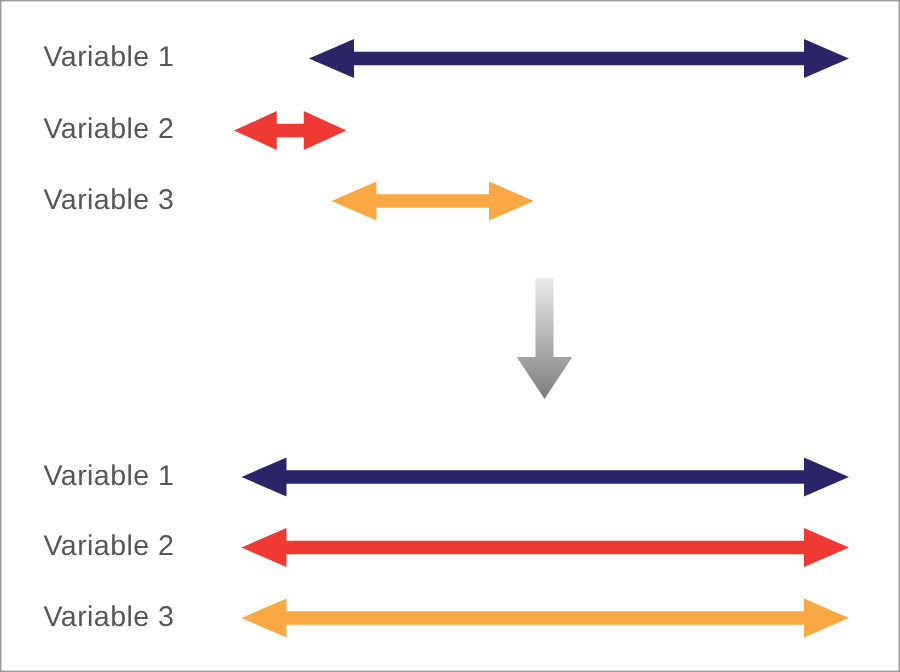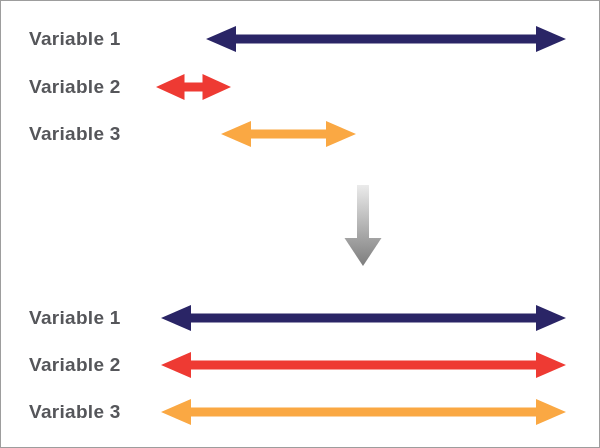--- a/index.html
+++ b/index.html
@@ -9,21 +9,20 @@
     font-family: "Liberation Sans", sans-serif;
   }
   .canvas {
     position: relative;
     width: 600px;
     height: 448px;
     box-sizing: border-box;
     border: 1.5px solid #9d9d9d;
     background: #ffffff;
     overflow: hidden;
-    font-weight: bold;
   }
   .arrows-layer {
     position: absolute;
     left: 0;
     top: 0;
     width: 600px;
     height: 448px;
     pointer-events: none;
   }
   .vlabel {

